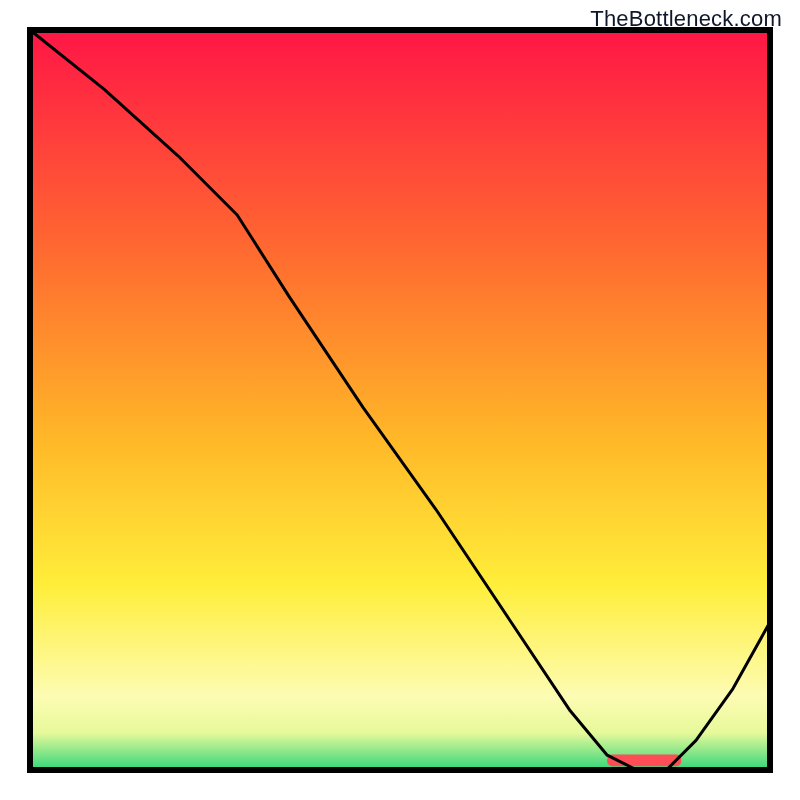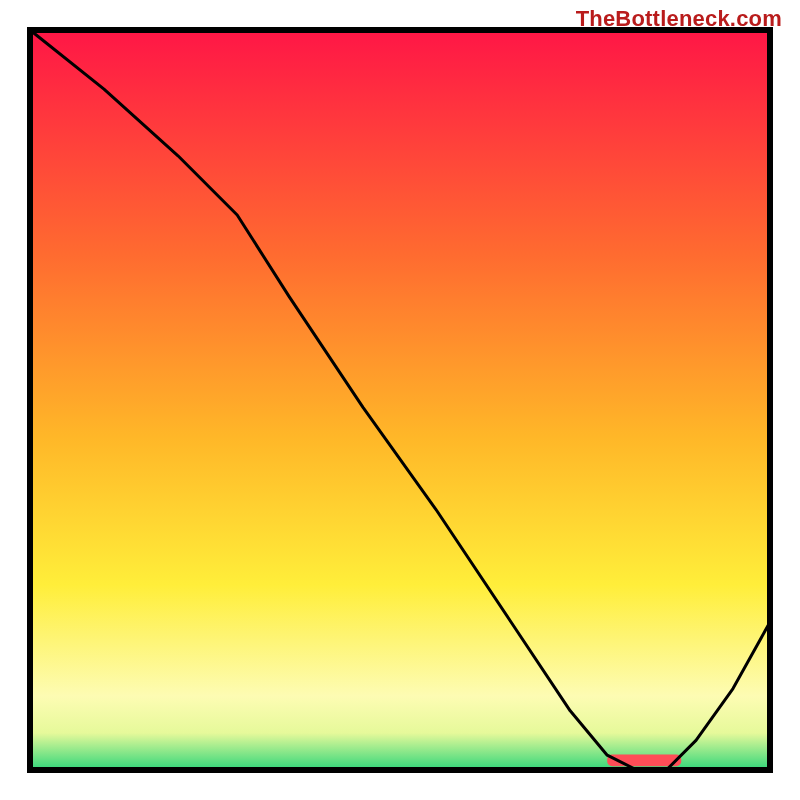--- a/index.html
+++ b/index.html
@@ -16,22 +16,22 @@
     height: 800px;
   }
   svg {
     display: block;
   }
   .watermark {
     position: absolute;
     top: 6px;
     right: 18px;
     font-size: 22px;
-    color: #b91c1c;
-    font-weight: 700;
+    color: #0f172a;
+    font-weight: 400;
     letter-spacing: 0.2px;
   }
 </style>
 </head>
 <body>
 
 <div class="canvas-wrap">
 
   <div class="watermark">TheBottleneck.com</div>
 

